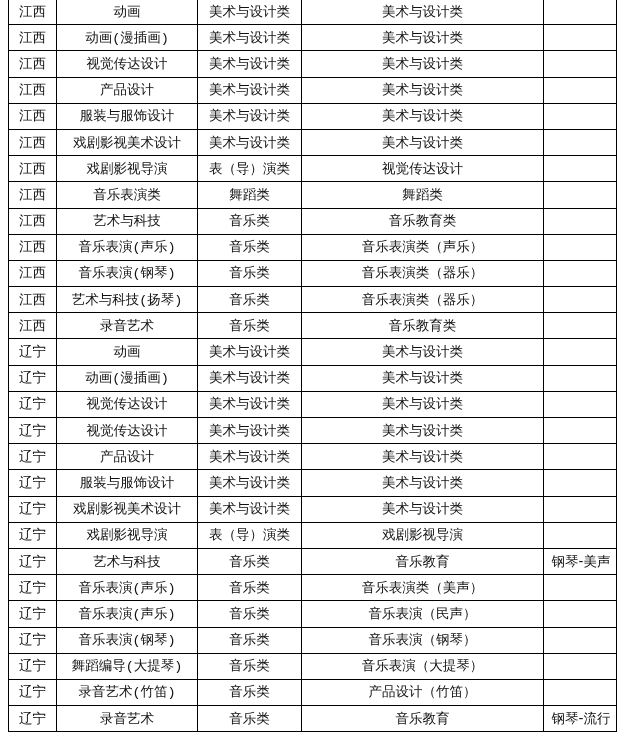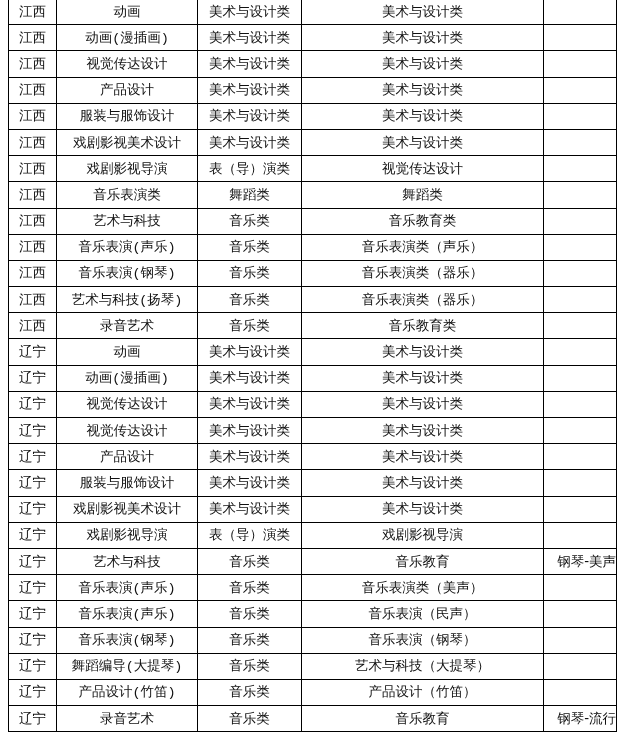--- a/index.html
+++ b/index.html
@@ -15,21 +15,21 @@
     font-family: "DejaVu Sans", sans-serif;
     font-size: 13.5px;
     color: #111;
     white-space: nowrap;
     overflow: hidden;
   }
   td.c0 { width: 47px; margin-top: 32px; }
   td.c1 { width: 140px; font-family: Liberation Mono, monospace; }
   td.c2 { width: 103px; }
   td.c3 { width: 241px; }
-  td.c4 { width: 70px; text-align: right; padding-left: 2px; }
+  td.c4 { width: 70px; text-align: center; padding-left: 2px; }
 </style>
 </head>
 <body>
 
 <div class="sheet">
   <table>
     <tbody id="tbody">
         <tr>
           <td class="c0">江西</td>
           <td class="c1">动画</td>
@@ -202,26 +202,26 @@
           <td class="c0">辽宁</td>
           <td class="c1">音乐表演(钢琴)</td>
           <td class="c2">音乐类</td>
           <td class="c3">音乐表演（钢琴）</td>
           <td class="c4"></td>
         </tr>
         <tr>
           <td class="c0">辽宁</td>
           <td class="c1">舞蹈编导(大提琴)</td>
           <td class="c2">音乐类</td>
-          <td class="c3">艺术与科技（大提琴）</td>
-          <td class="c4"></td>
-        </tr>
-        <tr>
-          <td class="c0">辽宁</td>
-          <td class="c1">产品设计(竹笛)</td>
+          <td class="c3">音乐表演（大提琴）</td>
+          <td class="c4"></td>
+        </tr>
+        <tr>
+          <td class="c0">辽宁</td>
+          <td class="c1">录音艺术(竹笛)</td>
           <td class="c2">音乐类</td>
           <td class="c3">产品设计（竹笛）</td>
           <td class="c4"></td>
         </tr>
         <tr>
           <td class="c0">辽宁</td>
           <td class="c1">录音艺术</td>
           <td class="c2">音乐类</td>
           <td class="c3">音乐教育</td>
           <td class="c4">钢琴-流行</td>

